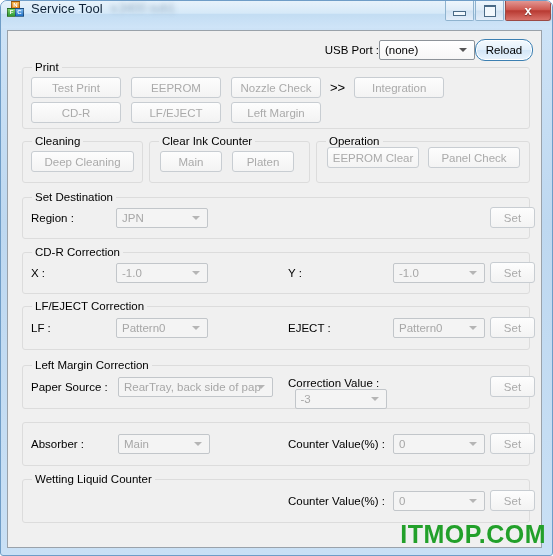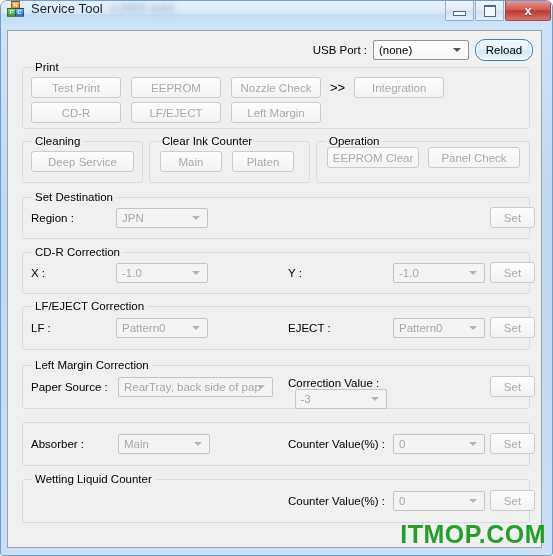--- a/index.html
+++ b/index.html
@@ -140,21 +140,20 @@
     overflow: hidden;
   }
 
   
   .topbar {
     position: absolute;
     right: 8px;
     top: 8px;
     display: flex;
     align-items: center;
-    gap: 6px;
   }
   .lbl {
     font-size: 11.5px;
     color: #000;
     white-space: nowrap;
   }
 
   
   .combo {
     position: relative;
@@ -303,21 +302,21 @@
         <div class="btn" style="width:90px; margin-left:10px;">EEPROM</div>
         <div class="btn" style="width:90px; margin-left:10px;">Nozzle Check</div>
         <span class="lbl" style="margin-left:9px; font-size:13px;">&gt;&gt;</span>
         <div class="btn" style="width:90px; margin-left:9px;">Integration</div>
       </div>
     </div>
 
     <div class="group" style="left:14px; top:110px; width:121px; height:42px;">
       <div class="gtitle">Cleaning</div>
       <div class="row" style="left:8px; top:9px;">
-        <div class="btn" style="width:103px;">Deep Service</div>
+        <div class="btn" style="width:103px;">Deep Cleaning</div>
       </div>
     </div>
 
     <div class="group" style="left:141px; top:110px; width:161px; height:42px;">
       <div class="gtitle">Clear Ink Counter</div>
       <div class="row" style="left:10px; top:9px;">
         <div class="btn" style="width:62px;">Main</div>
         <div class="btn" style="width:62px; margin-left:10px;">Platen</div>
       </div>
     </div>

